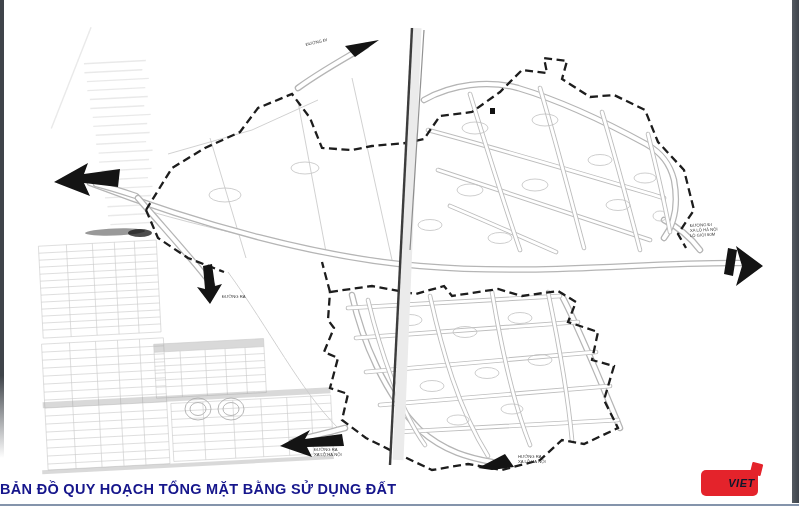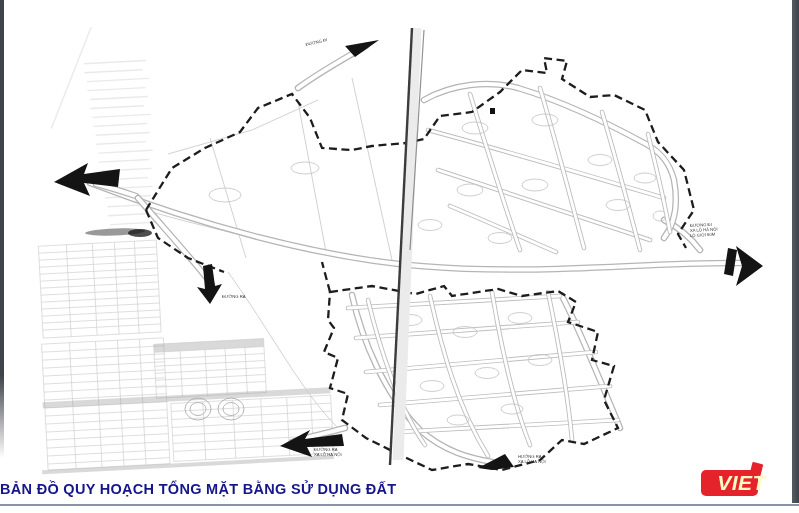--- a/index.html
+++ b/index.html
@@ -14,21 +14,21 @@
               background:linear-gradient(90deg,#555b62,#3e444b);}
 
   
   .caption{position:absolute;left:0;top:481px;width:100%;text-align:left;
            color:#16168c;font-size:14.5px;font-weight:bold;letter-spacing:.3px;}
   .caption-rule{position:absolute;left:0;top:504px;width:100%;height:2px;background:#8494ab;}
 
   
   .logo{position:absolute;left:701px;top:470px;width:57px;height:26px;background:#e4232b;
         border-radius:5px;display:flex;align-items:center;justify-content:center;z-index:5;}
-  .logo span.word{color:#fef9c3;font-size:21px;font-weight:900;font-style:italic;letter-spacing:.5px;margin-left:24px;}
+  .logo span.word{color:#0f172a;font-size:11px;font-weight:900;font-style:italic;letter-spacing:.5px;margin-left:24px;}
   .logo .flag{position:absolute;right:-4px;top:-7px;width:11px;height:12px;background:#e4232b;
               transform:rotate(14deg);border-radius:1px;z-index:-1;}
 
   
   .tbl{stroke:#c9c9c9;stroke-width:.6;fill:none;}
   .tbl-dark{fill:#9a9a9a;opacity:.38;stroke:none;}
   .bleed{stroke:#d8d8d8;stroke-width:1.4;opacity:.55;}
   .parcel{stroke:#cccccc;stroke-width:.9;fill:none;}
   .ell{stroke:#c2c2c2;stroke-width:.8;fill:none;}
   .stamp{stroke:#aeaeae;stroke-width:.9;fill:none;}

